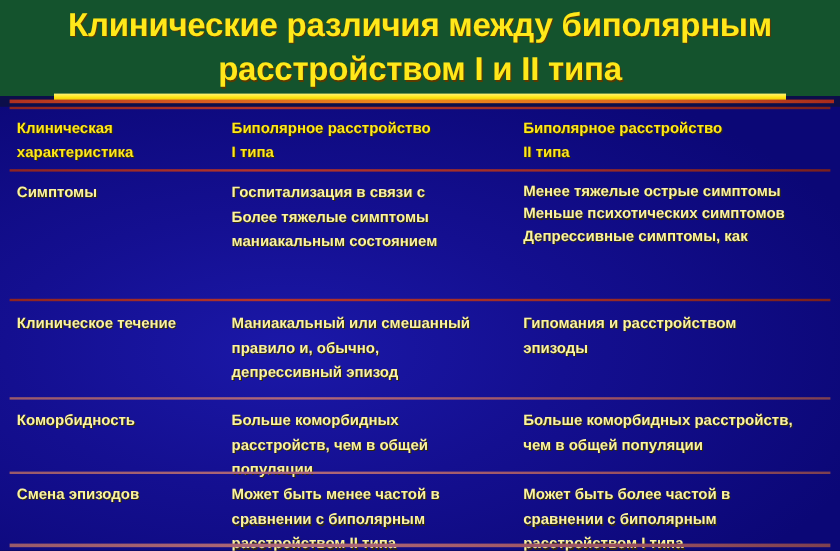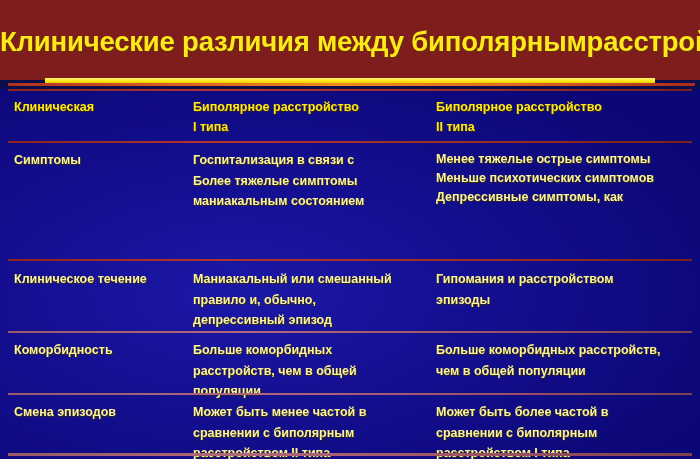--- a/index.html
+++ b/index.html
@@ -23,23 +23,23 @@
     overflow: hidden;
   }
 
   
   #title-block {
     position: absolute;
     left: 0;
     top: 0;
     width: 700px;
     height: 80px;
-    background: #7f1d1d;
+    background: #14532d;
     display: flex;
-    flex-direction: row;
+    flex-direction: column;
     align-items: center;
     justify-content: flex-start;
     padding-top: 2px;
     box-sizing: border-box;
   }
   .title-line {
     color: #ffe81a;
     font-size: 27.5px;
     font-weight: bold;
     line-height: 37px;
@@ -169,20 +169,21 @@
     <div id="title-rule-red"></div>
   </div>
 
   <div id="table">
 
     <div class="row" id="row-header" style="top:0px; height:52px;">
       <div class="row-sep sep-red" style="top:0px;"></div>
       <div class="cells" style="padding-top:8px;">
         <div class="cell c1" style="top:8px;">
           <span class="line">Клиническая</span>
+          <span class="line">характеристика</span>
         </div>
         <div class="cell c2" style="top:8px;">
           <span class="line">Биполярное  расстройство</span>
           <span class="line">I типа</span>
         </div>
         <div class="cell c3" style="top:8px;">
           <span class="line">Биполярное расстройство</span>
           <span class="line">II типа</span>
         </div>
       </div>
@@ -200,21 +201,21 @@
           <span class="line">маниакальным состоянием</span>
         </div>
         <div class="cell c3 tight" style="top:9px;">
           <span class="line">Менее тяжелые острые симптомы</span>
           <span class="line">Меньше психотических симптомов</span>
           <span class="line">Депрессивные симптомы, как</span>
         </div>
       </div>
     </div>
 
-    <div class="row row-body" style="top:170px; height:80px;padding-left:32px;">
+    <div class="row row-body" style="top:160px; height:80px;padding-left:32px;">
       <div class="row-sep sep-red" style="top:0px;"></div>
       <div class="cells">
         <div class="cell c1" style="top:10px;">
           <span class="line">Клиническое течение</span>
         </div>
         <div class="cell c2" style="top:10px;">
           <span class="line">Маниакальный или смешанный</span>
           <span class="line">правило и, обычно,</span>
           <span class="line">депрессивный эпизод</span>
         </div>

